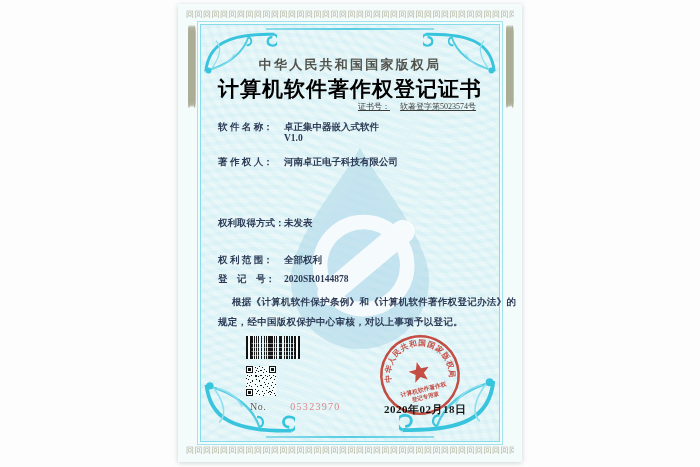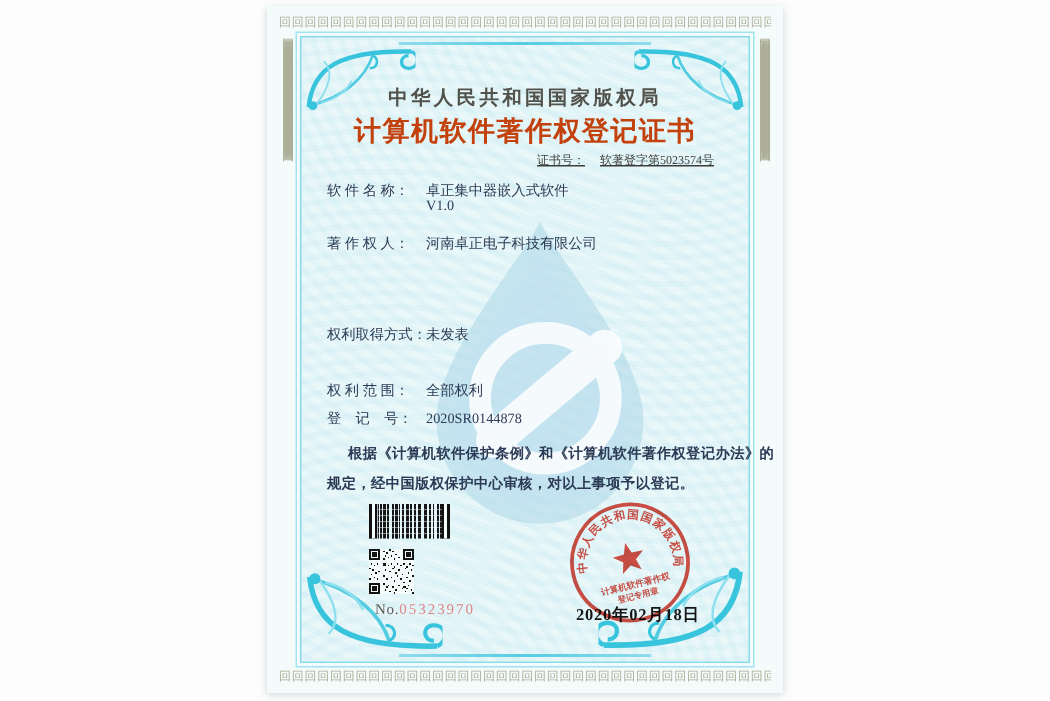--- a/index.html
+++ b/index.html
@@ -31,40 +31,40 @@
   .c-tl { left:25px;  top:23px; }
   .c-tr { right:25px; top:23px; transform:scaleX(-1); }
   .c-bl { left:25px;  bottom:23px; width:92px; height:58px; transform:scaleY(-1); }
   .c-br { right:25px; bottom:23px; width:98px; height:62px; transform:scale(-1,-1); }
 
   .watermark { position:absolute; left:90px; top:138px; width:184px; height:218px; }
 
   .authority { position:absolute; top:52px; left:0; right:0; text-align:center;
                font-size:13px; font-weight:bold; letter-spacing:2.2px; color:#52524c; }
   .cert-title { position:absolute; top:71px; left:0; right:0; text-align:center;
-                font-size:18px; font-weight:bold; letter-spacing:1px; color:#c2410c; }
+                font-size:21px; font-weight:bold; letter-spacing:1px; color:#000000; }
   .certno { position:absolute; top:97px; right:46px; font-size:8px; color:#3c3c38;text-decoration:underline; }
   .certno .gap { display:inline-block; width:10px; }
 
-  .row { position:absolute; left:40px; font-size:9.5px; font-weight:normal; color:#2c3a55; white-space:nowrap; }
+  .row { position:absolute; left:40px; font-size:9.5px; font-weight:bold; color:#2c3a55; white-space:nowrap; }
   .row .lab { display:inline-block; width:66px; }
   .statement { position:absolute; font-size:9.5px; font-weight:bold; color:#2c3a55; letter-spacing:.3px; white-space:nowrap; }
 
   .barcode { position:absolute; left:68px; top:332px; width:54px; height:23px;
              background-image:
                repeating-linear-gradient(0deg, rgba(0,0,0,0) 0 3.2px, rgba(244,251,251,.5) 3.2px 3.9px),
                repeating-linear-gradient(90deg, #161616 0 1px, rgba(0,0,0,0) 1px 2.5px, #161616 2.5px 4px, rgba(0,0,0,0) 4px 5px, #161616 5px 5.6px, rgba(0,0,0,0) 5.6px 7.5px),
                repeating-linear-gradient(90deg, #161616 0 .8px, rgba(0,0,0,0) .8px 2px, rgba(0,0,0,0) 2px 3.4px, #161616 3.4px 4.2px, rgba(0,0,0,0) 4.2px 6.1px);
              box-shadow: inset 2px 0 0 #111, inset 4px 0 0 #f4fbfb, inset 5.5px 0 0 #111,
                          inset -2px 0 0 #111, inset -4px 0 0 #f4fbfb, inset -5.5px 0 0 #111; }
 
   .qr { position:absolute; left:68px; top:362px; width:30px; height:30px; }
 
   .serial { position:absolute; left:72px; top:397px; font-size:10px; color:#5a5a55; letter-spacing:.5px; }
-  .serial .num { color:#dd8686; letter-spacing:1.3px; margin-left:0; }
+  .serial .num { color:#dd8686; letter-spacing:1.3px; margin-left:24px; }
 
   .issue-date { position:absolute; left:206px; top:398px; font-size:11px; font-weight:bold;
                 color:#161616; letter-spacing:.5px; }
 
   .seal { position:absolute; left:200px; top:329px; width:84px; height:84px;
           transform:rotate(-14deg); opacity:.88; mix-blend-mode:multiply; }
 </style>
 </head>
 <body>
 

